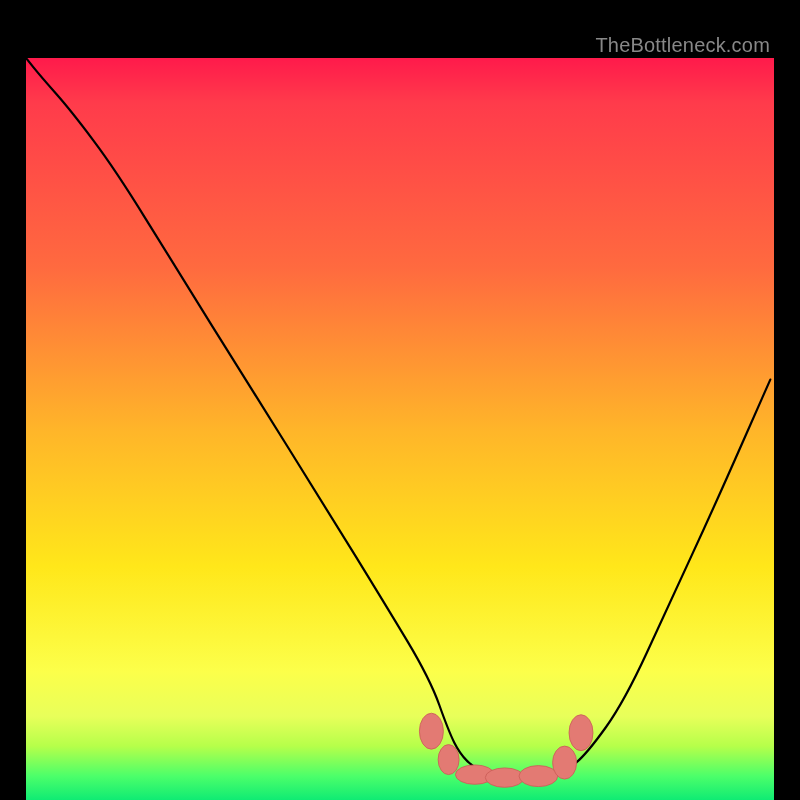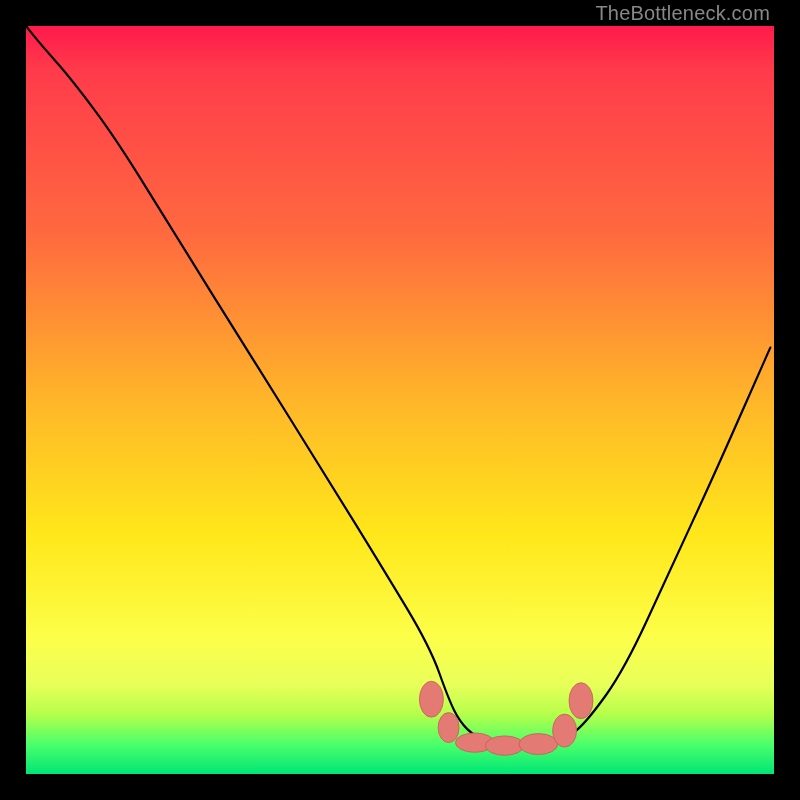--- a/index.html
+++ b/index.html
@@ -9,20 +9,21 @@
     height: 800px;
     background: #000;
     font-family: Arial, Helvetica, sans-serif;
     overflow: hidden;
   }
   .stage {
     position: relative;
     width: 800px;
     height: 752px;
     background: #000;
+    margin-top: 32px;
   }
   .plot {
     position: absolute;
     left: 26px;
     top: 26px;
     width: 748px;
     height: 748px;
     
     background: linear-gradient(
       to bottom,

